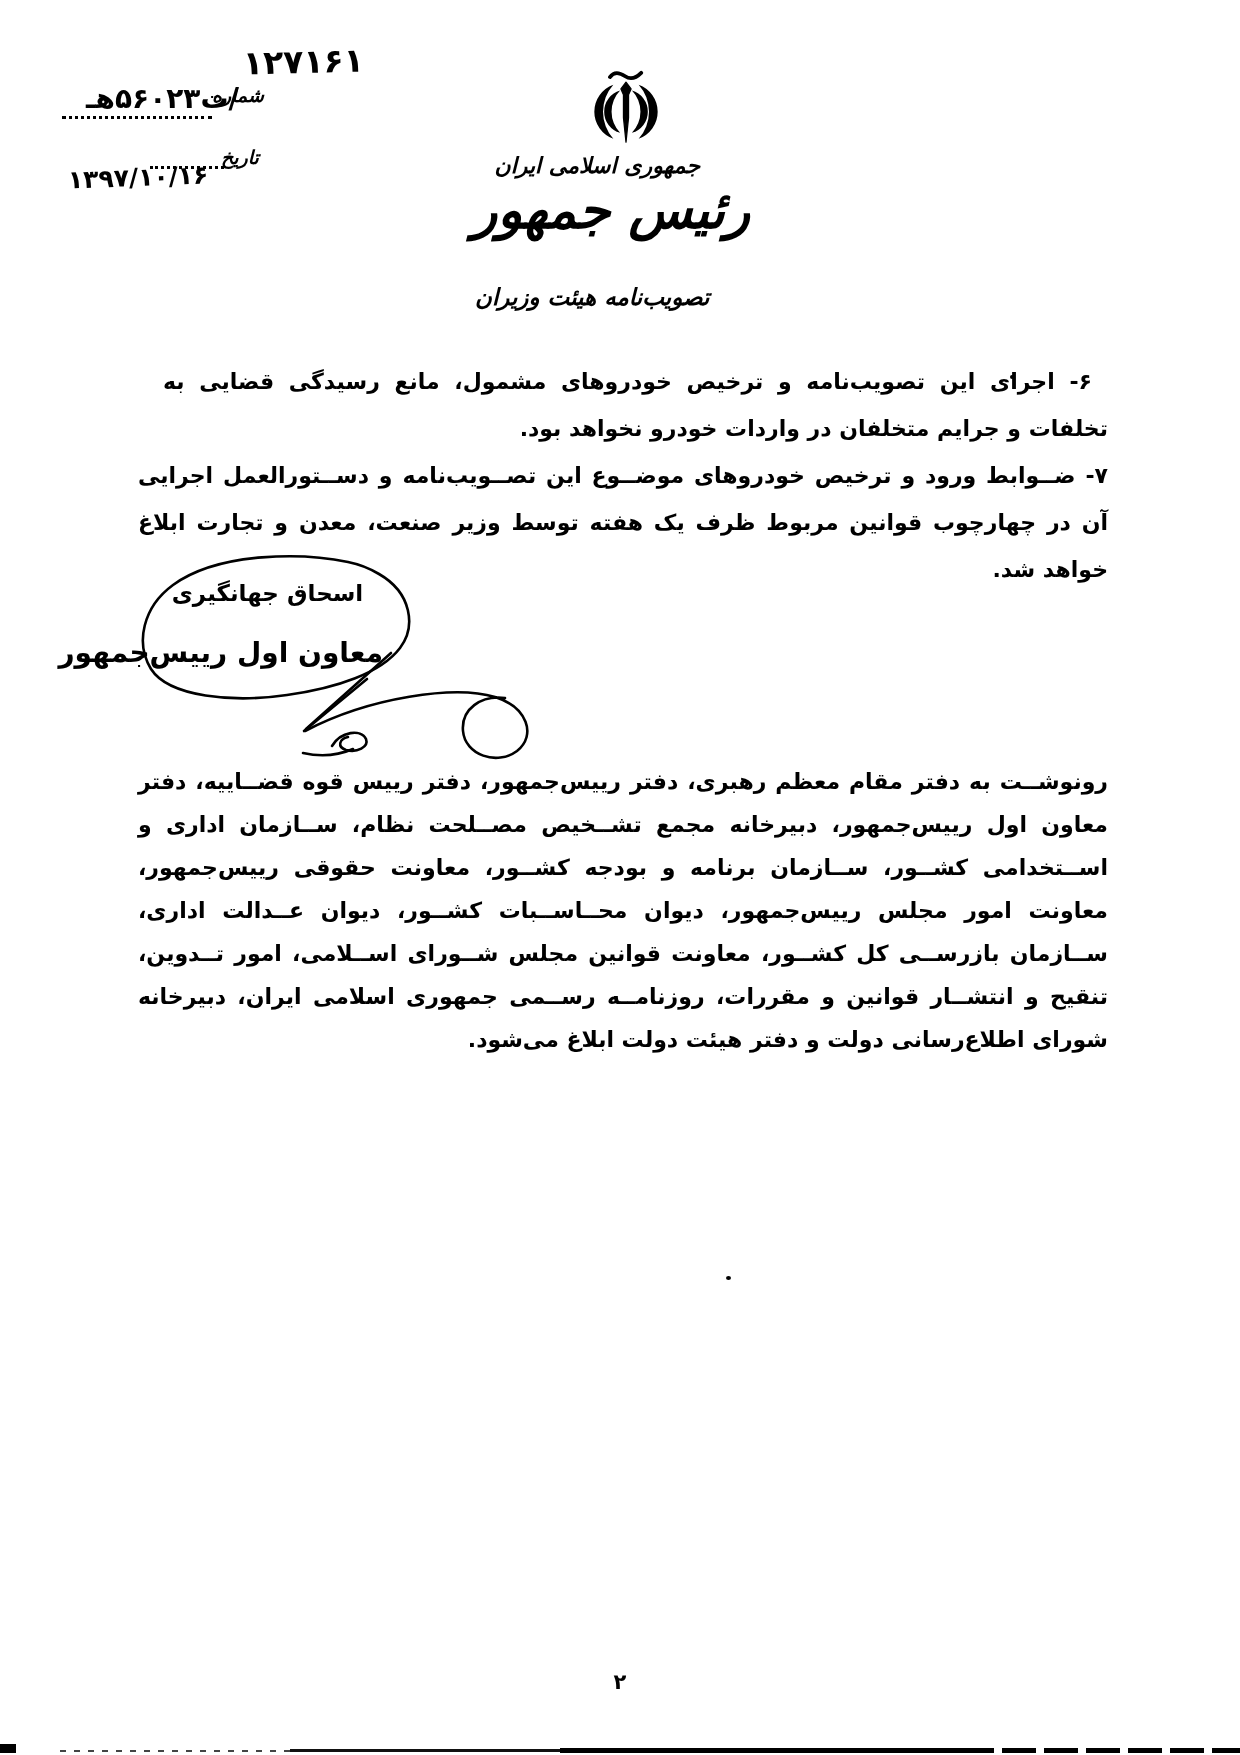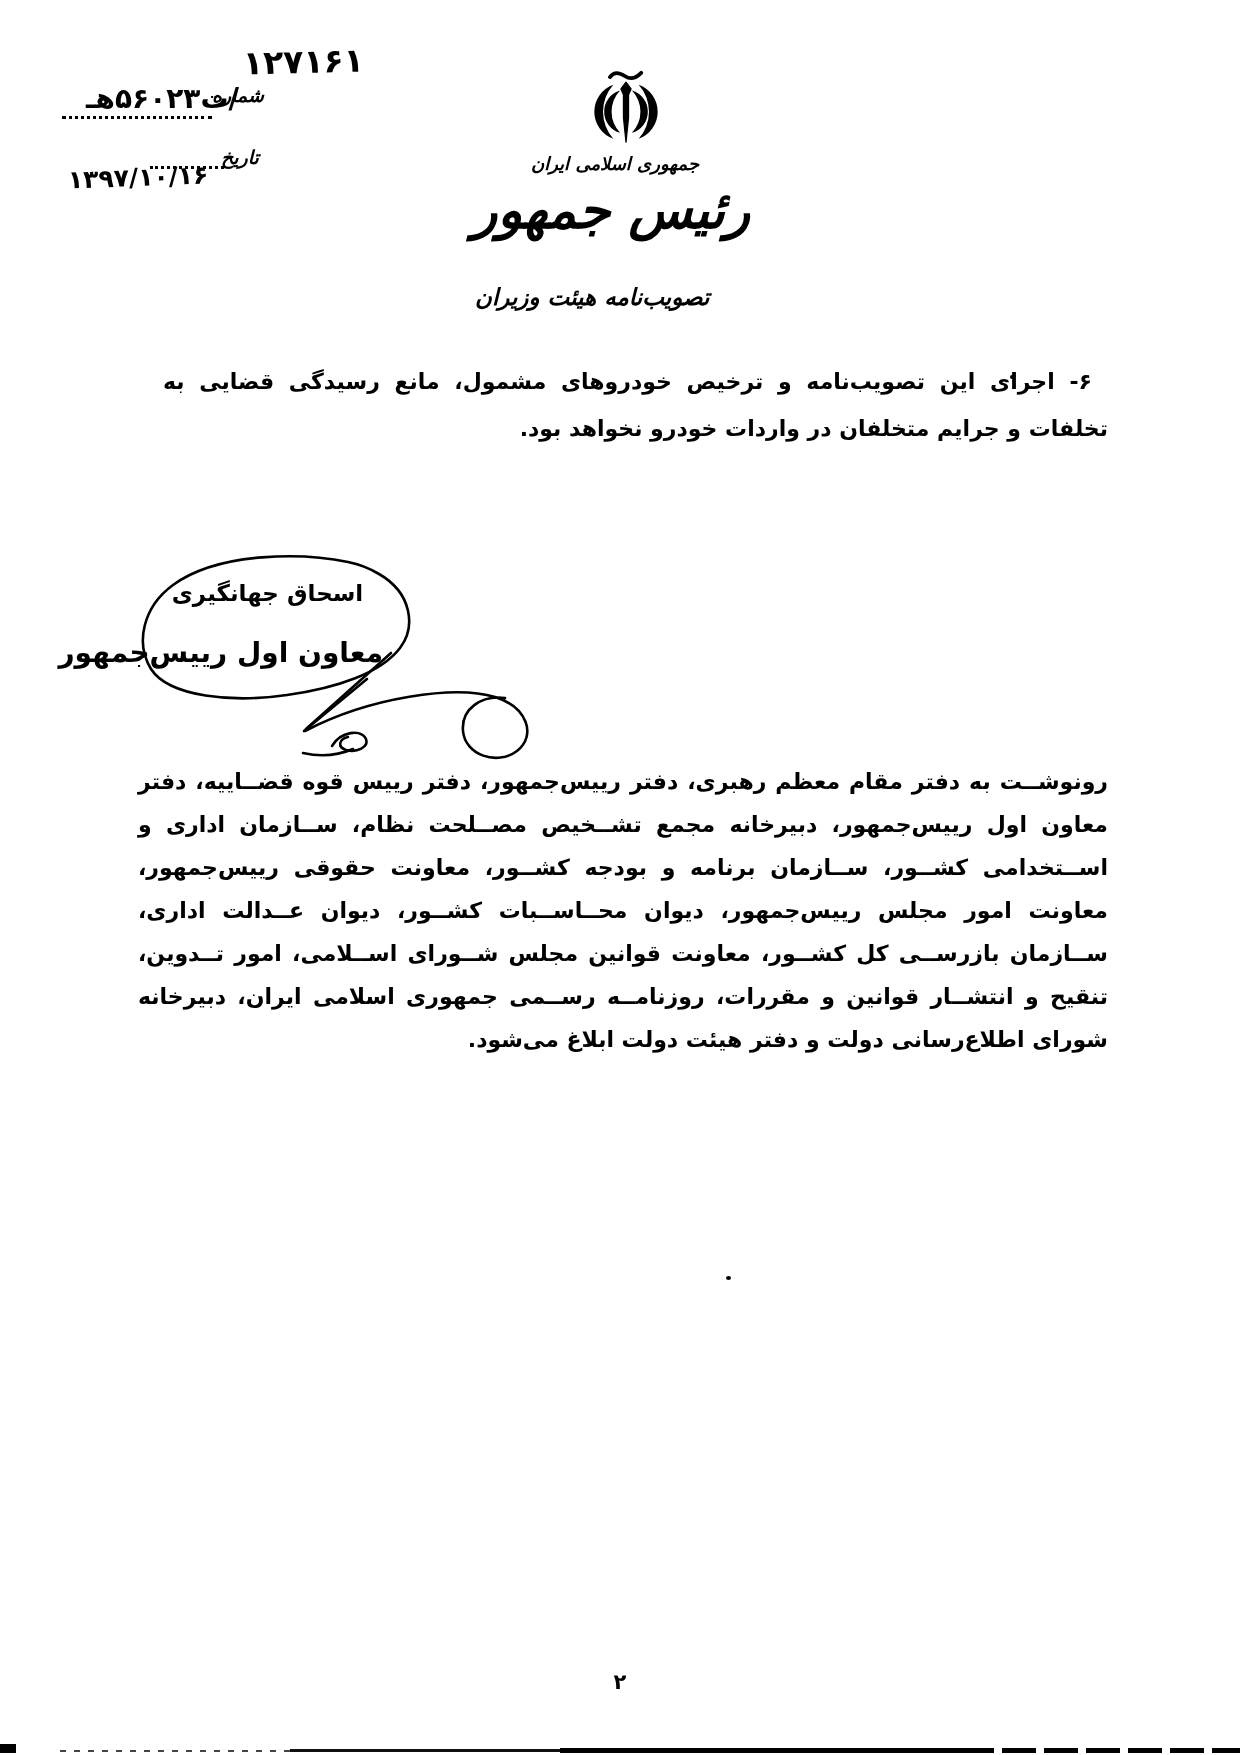--- a/index.html
+++ b/index.html
@@ -33,21 +33,21 @@
   .number-dots { left: 62px;  top: 104px; width: 150px; }
   .date-dots   { left: 150px; top: 154px; width: 74px; }
   .date-value {
     position: absolute; left: 68px; top: 163px;
     font-size: 25px; font-weight: bold; transform: rotate(-2deg); white-space: nowrap;
   }
   
   .emblem { position: absolute; left: 588px; top: 70px; width: 76px; height: 80px; }
   .country {
     position: absolute; left: 530px; top: 153px; width: 170px; text-align: center;
-    font-size: 18px; font-weight: bold; font-style: italic; direction: rtl; white-space: nowrap;
+    font-size: 22px; font-weight: bold; font-style: italic; direction: rtl; white-space: nowrap;
   }
   .office {
     position: absolute; left: 490px; top: 180px; width: 260px; text-align: center;
     font-size: 52px; font-weight: bold; font-style: italic; direction: rtl; white-space: nowrap;
   }
   .doctype {
     position: absolute; left: 475px; top: 284px; width: 290px; text-align: left;
     font-size: 23px; font-weight: bold; font-style: italic; direction: rtl; white-space: nowrap;
   }
   
@@ -114,20 +114,21 @@
       <path d="M30,17 A34,34 0 0 0 30,81 A48,48 0 0 1 30,17 Z" fill="#000"></path>
     </g>
   </svg>
 
   <div class="country">جمهوری اسلامی ایران</div>
   <div class="office">رئیس جمهور</div>
   <div class="doctype">تصویب‌نامه هیئت وزیران</div>
 
   <div class="body-text">
     <p class="clause clause-6">۶- اجرای این تصویب‌نامه و ترخیص خودروهای مشمول، مانع رسیدگی قضایی به تخلفات و جرایم متخلفان در واردات خودرو نخواهد بود.</p>
+    <p class="clause clause-7">۷- ضــوابط ورود و ترخیص خودروهای موضــوع این تصــویب‌نامه و دســتورالعمل اجرایی آن در چهارچوب قوانین مربوط ظرف یک هفته توسط وزیر صنعت، معدن و تجارت ابلاغ خواهد شد.</p>
   </div>
 
   <div class="sig-name">اسحاق جهانگیری</div>
   <div class="sig-title">معاون اول رییس‌جمهور</div>
   <svg class="sig-mark" viewBox="0 0 420 235" aria-hidden="true">
     <g fill="none" stroke="#000" stroke-width="2.6" stroke-linecap="round">
       <path d="M223,17 C180,8 95,6 48,40 C18,62 10,98 26,124 C44,152 108,158 162,150 C212,143 256,128 275,103 C291,82 287,48 254,29 C244,23 233,19 223,17 Z"></path>
       <path d="M266,108 L181,184"></path>
       <path d="M242,134 L179,186"></path>
       <path d="M180,186 C245,152 330,140 370,152 C402,162 412,190 392,206 C372,221 340,210 338,186 C336,164 356,150 380,153"></path>

